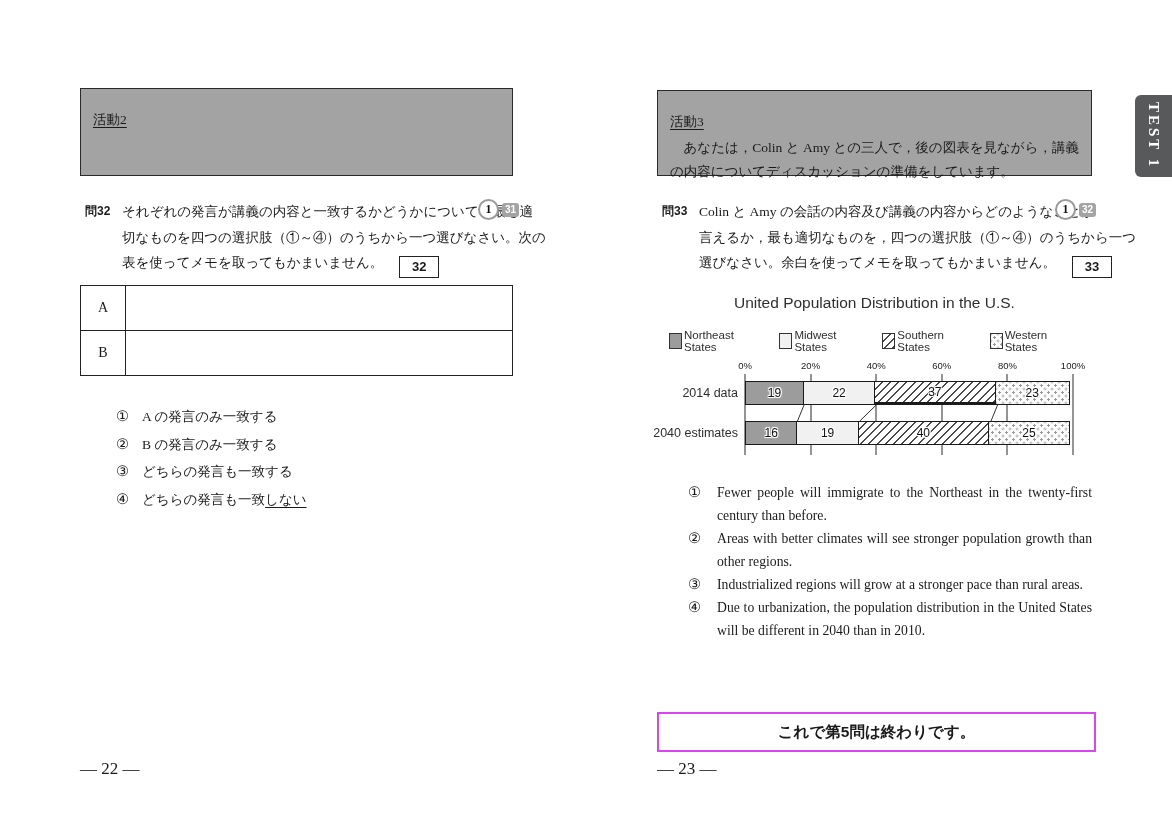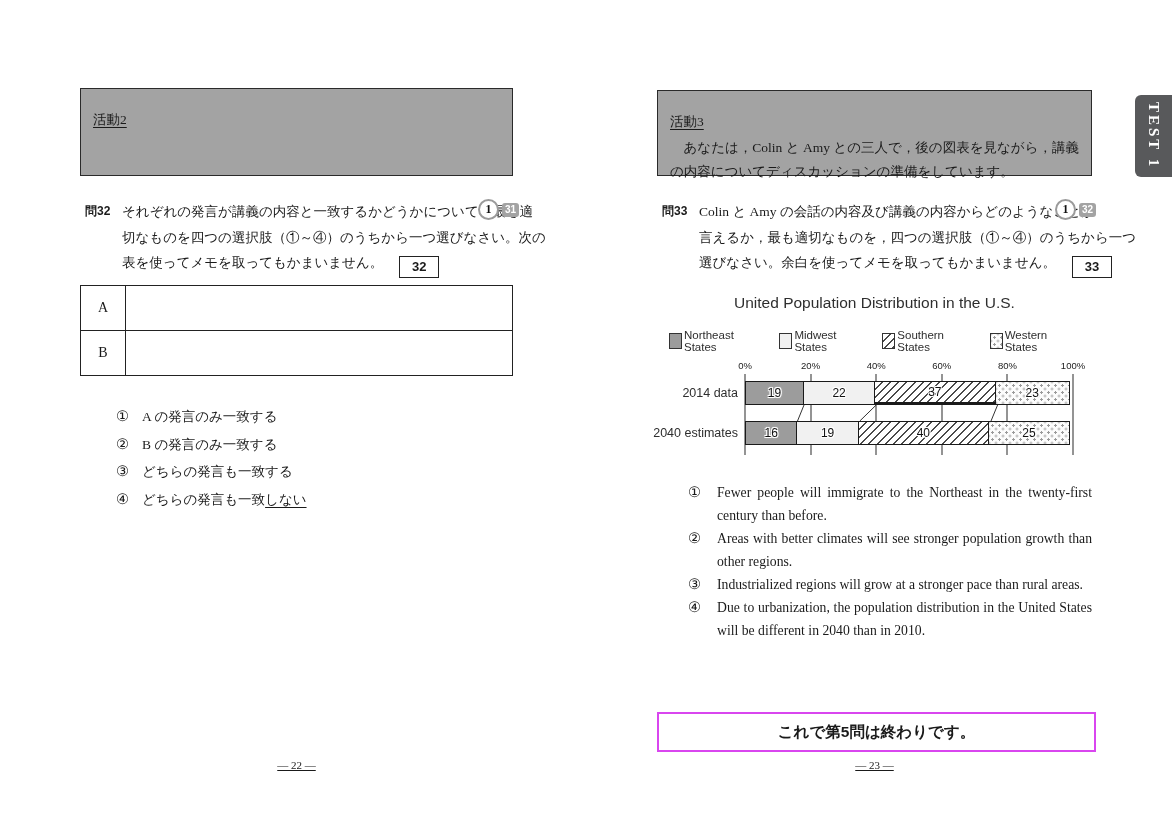--- a/index.html
+++ b/index.html
@@ -68,21 +68,21 @@
   .pat-diagonal-hatch{background:repeating-linear-gradient(135deg,#fff 0 4.5px,#4a4a4a 4.5px 5.8px);}
   .pat-dots{background-color:#fcfcfc;
             background-image:radial-gradient(#9a9a9a 1px,transparent 1.4px),radial-gradient(#b5b5b5 1px,transparent 1.4px);
             background-size:7px 7px;background-position:0 0,3.5px 3.5px;}
   .seg-heavy-bottom{border-bottom-width:3px;}
   .connectors{position:absolute;left:0;z-index:1;}
 
   
   .end-box{position:absolute;border:2px solid #d946ef;display:flex;align-items:center;justify-content:center;
            font:bold 15.5px "Liberation Sans","DejaVu Sans",sans-serif;background:#fff;}
-  .footer{position:absolute;text-align:center;font-size:11px;text-decoration:underline;}
+  .footer{position:absolute;font-size:17px;}
 </style>
 </head>
 <body>
 
 <div class="sheet">
 
   <div class="test-tab">
     <span>TEST 1</span>
   </div>
 

